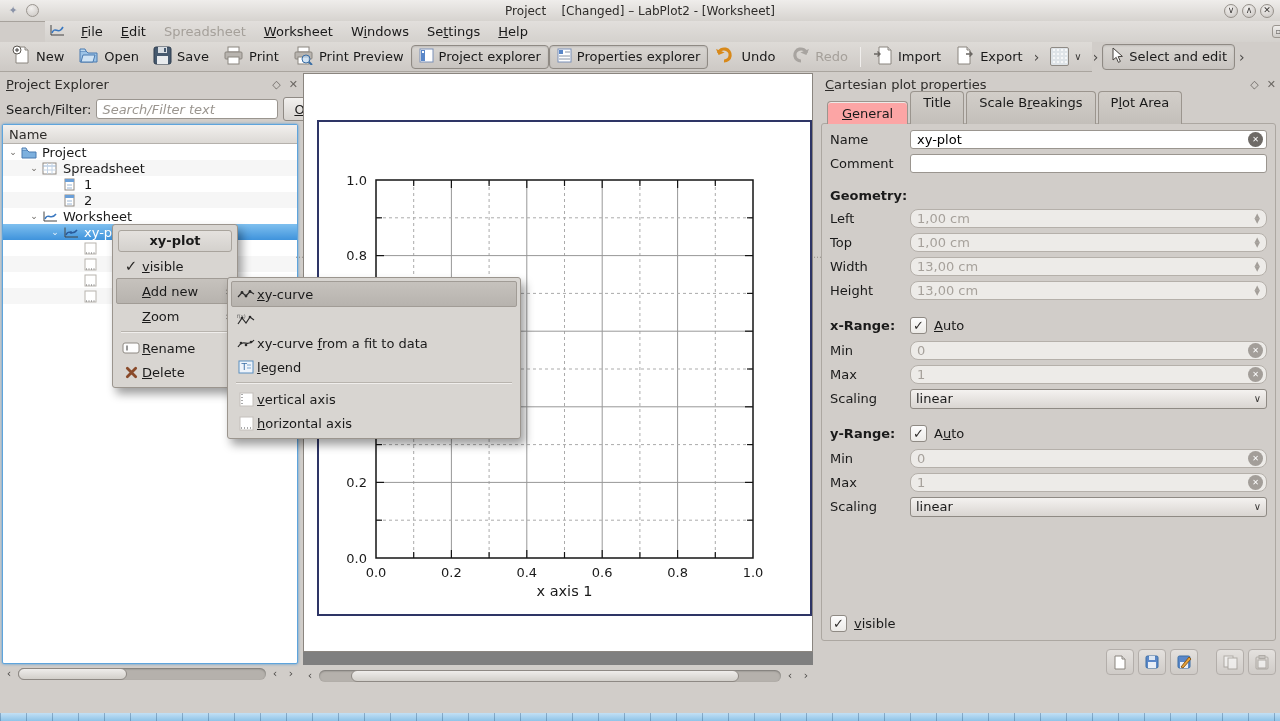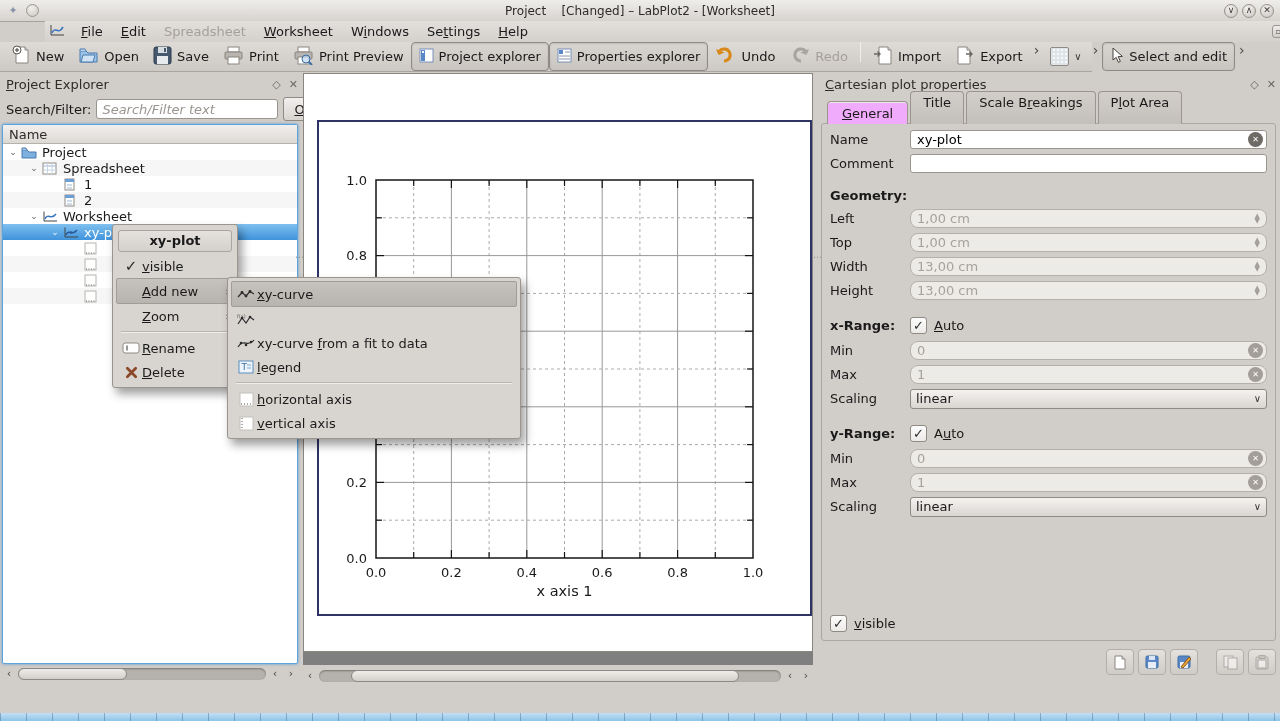--- a/index.html
+++ b/index.html
@@ -18,21 +18,21 @@
 
   
   #menubar{position:absolute;left:0;top:21px;width:1280px;height:21px;background:linear-gradient(#e2dfdc,#d4d1cd);display:flex;align-items:center;margin-left:45px;}
   #app-icon{margin:0 6px 0 4px;}
   .menu-item{padding:1px 9px;color:#1a1a1a;}
   .menu-item.disabled{color:#a5a09a;}
   #mdi-buttons{margin-left:auto;display:flex;gap:3px;padding-right:8px;}
   .mdibtn{width:13px;height:13px;border-radius:3px;background:linear-gradient(#f0eeec,#cfccc8);border:1px solid #9a958f;box-sizing:border-box;display:flex;align-items:center;justify-content:center;font-size:8px;color:#4a4846;}
 
   
-  #toolbar{position:absolute;left:0;top:42px;width:1092px;height:30px;background:linear-gradient(#dedbd7,#cdc9c5);border-bottom:1px solid #aaa59f;display:flex;padding-left:4px;box-sizing:border-box;}
+  #toolbar{position:absolute;left:0;top:42px;width:1092px;height:30px;background:linear-gradient(#dedbd7,#cdc9c5);border-bottom:1px solid #aaa59f;display:flex;align-items:center;padding-left:4px;box-sizing:border-box;}
   .tbtn{display:flex;align-items:center;gap:5px;padding:2px 7px;border-radius:4px;white-space:nowrap;}
   .tbtn.framed{border:1px solid #8f8a84;background:linear-gradient(#d9d6d2,#c8c4c0);box-shadow:inset 0 1px 2px rgba(0,0,0,.12);}
   .tbtn.disabled{color:#a5a09a;}
   .tsep{width:1px;height:20px;background:#aaa59f;border-right:1px solid #f0eeec;margin:0 5px;}
   .chev{color:#4a4846;font-size:14px;padding:0 4px;}
   #grid-swatch{width:17px;height:17px;border:1px solid #8f8a84;border-radius:2px;background:
     repeating-linear-gradient(0deg,#dfe4e8 0 2px,transparent 2px 4px),
     repeating-linear-gradient(90deg,#dfe4e8 0 2px,#f6f7f8 2px 4px);}
   .combo-arrow{font-size:10px;color:#3a3836;}
 
@@ -71,21 +71,21 @@
   #plot-svg{display:block;}
 
   
   .vsplit{position:absolute;top:73px;width:6px;height:611px;display:flex;align-items:flex-start;justify-content:center;}
   .vsplit .dots{margin-top:180px;color:#8f8a84;font-size:8px;letter-spacing:0;writing-mode:vertical-rl;}
 
   
   #right-dock{position:absolute;left:821px;top:74px;width:455px;height:626px;}
   #tabs{display:flex;align-items:flex-end;height:24px;margin:6px 0 0 6px;position:relative;z-index:2;}
   .tab{border:1px solid #9b958e;border-bottom:none;border-radius:4px 4px 0 0;padding:3px 12px 14px;background:linear-gradient(#d2cec9,#c3bfba);margin-right:2px;font-size:13px;}
-  .tab.active{background:#f0abfc;padding:4px 14px 3px;box-shadow:inset 0 1px 0 #eceae7;}
+  .tab.active{background:#fca5a5;padding:4px 14px 3px;box-shadow:inset 0 1px 0 #eceae7;}
   #prop-frame{position:relative;margin-top:-1px;border:1px solid #aca7a1;border-radius:3px;height:518px;padding:6px 8px 6px 8px;box-sizing:border-box;display:flex;flex-direction:column;}
   .prop-row{display:flex;align-items:center;height:19px;margin-bottom:5px;}
   .prop-label{width:80px;flex:none;}
   .prop-field{flex:1;display:flex;align-items:center;position:relative;}
   .txt-input{width:100%;height:19px;border:1px solid #9a958f;border-radius:3px;background:#fff;padding:0 22px 0 6px;font-family:"DejaVu Sans",sans-serif;font-size:13px;box-sizing:border-box;}
   .clear-btn{position:absolute;right:4px;width:15px;height:15px;border-radius:50%;background:#6e6a66;color:#fff;font-size:8px;display:flex;align-items:center;justify-content:center;}
   .clear-btn.dim{background:#a39e99;}
   .spin{flex:1;height:19px;border:1px solid #b5b0aa;border-radius:8px;background:#edebe8;color:#a6a19b;display:flex;align-items:center;padding:0 6px;box-sizing:border-box;}
   .spin .arrows{margin-left:auto;display:flex;flex-direction:column;line-height:5px;font-size:7px;color:#a39e99;}
   .heading{font-weight:bold;margin:10px 0 6px;}
@@ -780,31 +780,31 @@
               <line x1="9" y1="8" x2="13" y2="8" stroke="#7aa7d0"></line>
             </svg>
           </span>
           <span class="pm-label"><u>l</u>egend</span>
         </div>
         <div class="menu-sep"></div>
         <div class="pm-item">
           <span class="pm-ic">
             <svg width="15" height="15">
               <rect x="1" y="1" width="13" height="13" fill="#fff" stroke="#c4c0bb"></rect>
-              <line x1="2" y1="12" x2="13" y2="12" stroke="#555" stroke-dasharray="1 2"></line>
+              <line x1="3" y1="2" x2="3" y2="13" stroke="#555" stroke-dasharray="1 2"></line>
             </svg>
           </span>
-          <span class="pm-label"><u>h</u>orizontal axis</span>
+          <span class="pm-label"><u>v</u>ertical axis</span>
         </div>
         <div class="pm-item">
           <span class="pm-ic">
             <svg width="15" height="15">
               <rect x="1" y="1" width="13" height="13" fill="#fff" stroke="#c4c0bb"></rect>
-              <line x1="3" y1="2" x2="3" y2="13" stroke="#555" stroke-dasharray="1 2"></line>
+              <line x1="2" y1="12" x2="13" y2="12" stroke="#555" stroke-dasharray="1 2"></line>
             </svg>
           </span>
-          <span class="pm-label"><u>v</u>ertical axis</span>
+          <span class="pm-label"><u>h</u>orizontal axis</span>
         </div>
       </div>
   </div>
 
   <div id="taskbar-sliver"></div>
 </div>
 
 </body></html>

